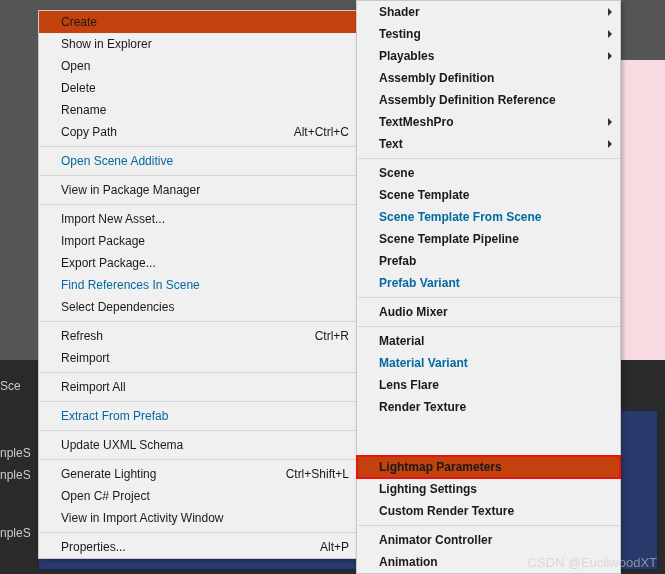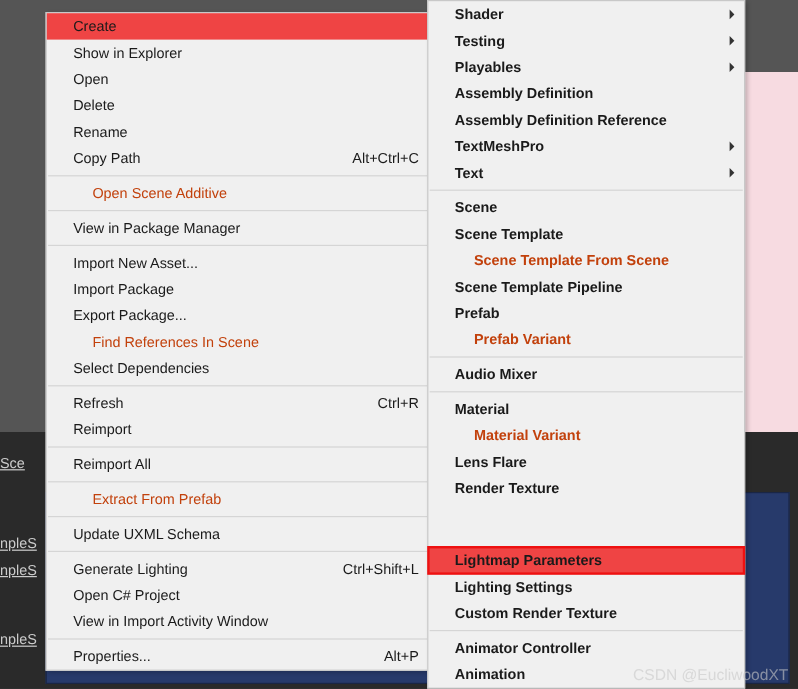--- a/index.html
+++ b/index.html
@@ -1,29 +1,29 @@
 <!DOCTYPE html>
 <html><head>
 <meta charset="utf-8">
 <style>
   * { margin: 0; padding: 0; box-sizing: border-box; font-family: "Segoe UI", Tahoma, sans-serif; font-size: 12px; }
   body { width: 665px; height: 574px; background: #333; position: relative; overflow: hidden; }
   .bg-dark { position: absolute; inset: 0; background: #2a2a2a; }
   .bg-viewport { position: absolute; left: 0; top: 0; right: 0; height: 360px; background: #555; }
   .bg-pink { position: absolute; right: 0; top: 60px; width: 280px; height: 300px; background: #f7dbe1; }
   .sidebar-frag { position: absolute; left: 0; top: 375px; width: 35px; color: #ccc; font-size: 11px; line-height: 22px; }
-  .sidebar-frag div { white-space: nowrap; overflow: hidden; text-decoration: underline; }
+  .sidebar-frag div { white-space: nowrap; overflow: hidden; }
   .blue-panel { position: absolute; left: 38px; top: 410px; width: 620px; height: 160px; background: #273a6b; border: 1px solid #1a2645; }
   .watermark { position: absolute; right: 8px; bottom: 4px; color: rgba(200,200,200,0.6); font-size: 13px; }
   .menu { position: absolute; background: #f0f0f0; border: 1px solid #c8c8c8; box-shadow: 2px 2px 4px rgba(0,0,0,0.25); }
   .menu1 { left: 38px; top: 10px; width: 336px; }
   .menu2 { left: 356px; top: 0; width: 265px; font-weight: bold; }
   .item { display: flex; align-items: center; height: 22px; padding: 0 24px 0 22px; color: #1a1a1a; position: relative; }
-  .item.highlight { background: #ef4444; }
-  .item.disabled { color: #c2410c; margin-left: 16px; }
+  .item.highlight { background: #c2410c; }
+  .item.disabled { color: #0369a1; }
   .item.red-box { outline: 2px solid #e11; outline-offset: -1px; margin-top: 38px; }
   .label { flex: 1; white-space: nowrap; }
   .shortcut { color: #1a1a1a; margin-left: 16px; }
   .arrow { position: absolute; right: 8px; top: 50%; transform: translateY(-50%); width: 0; height: 0; border-left: 4px solid #333; border-top: 4px solid transparent; border-bottom: 4px solid transparent; }
   .sep { height: 1px; background: #d5d5d5; margin: 3px 1px; }
 </style>
 </head>
 <body>
 
 <div class="bg-dark"></div>

